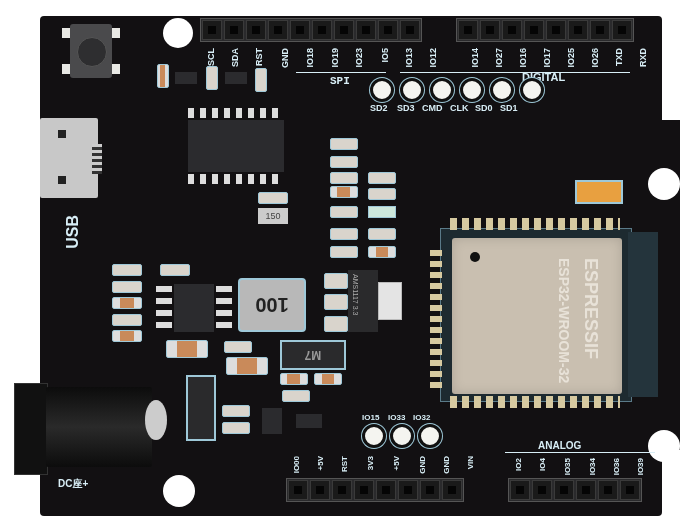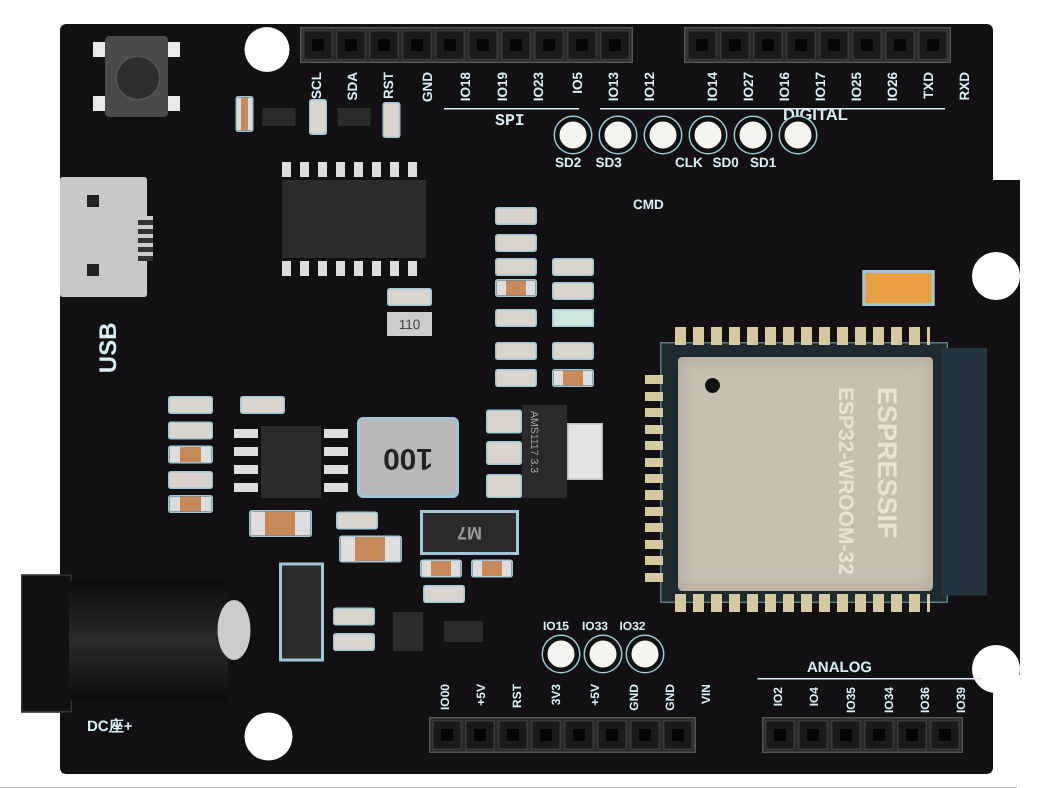--- a/index.html
+++ b/index.html
@@ -140,38 +140,38 @@
 <div class="abs" style="left:370px;top:78px;display:flex;gap:6px;">
   <div class="pad-ring"></div>
   <div class="pad-ring"></div>
   <div class="pad-ring"></div>
   <div class="pad-ring"></div>
   <div class="pad-ring"></div>
   <div class="pad-ring"></div>
 </div>
 <div class="abs silk" style="left:370px;top:103px;text-align:center;">SD2</div>
 <div class="abs silk" style="left:397px;top:103px;">SD3</div>
-<div class="abs silk" style="left:422px;top:103px;margin-top:28px;">CMD</div>
+<div class="abs silk" style="left:422px;top:103px;">CMD</div>
 <div class="abs silk" style="left:450px;top:103px;">CLK</div>
 <div class="abs silk" style="left:475px;top:103px;">SD0</div>
 <div class="abs silk" style="left:500px;top:103px;">SD1</div>
 
 <div class="abs smd-o" style="left:157px;top:64px;width:10px;height:22px;"></div>
 <div class="abs ic" style="left:175px;top:72px;width:22px;height:12px;"></div>
 <div class="abs smd" style="left:206px;top:66px;width:10px;height:22px;"></div>
 <div class="abs ic" style="left:225px;top:72px;width:22px;height:12px;"></div>
 <div class="abs smd" style="left:255px;top:68px;width:10px;height:22px;"></div>
 
 <div class="abs" style="left:188px;top:108px;width:96px;height:78px;">
   <div class="abs" style="left:0;top:0;width:96px;height:10px;background:repeating-linear-gradient(90deg,#ddd 0 6px,transparent 6px 12px);"></div>
   <div class="abs ic" style="left:0;top:12px;width:96px;height:52px;"></div>
   <div class="abs" style="left:0;top:66px;width:96px;height:10px;background:repeating-linear-gradient(90deg,#ddd 0 6px,transparent 6px 12px);"></div>
 </div>
 <div class="abs smd" style="left:258px;top:192px;width:28px;height:10px;"></div>
-<div class="abs" style="left:258px;top:208px;width:30px;height:16px;background:#ccc;font-size:9px;text-align:center;line-height:16px;color:#444;">110</div>
+<div class="abs" style="left:258px;top:208px;width:30px;height:16px;background:#ccc;font-size:9px;text-align:center;line-height:16px;color:#444;">150</div>
 
 <div class="abs smd" style="left:330px;top:138px;width:26px;height:10px;"></div>
 <div class="abs smd" style="left:330px;top:156px;width:26px;height:10px;"></div>
 <div class="abs smd" style="left:330px;top:172px;width:26px;height:10px;"></div>
 <div class="abs smd-o" style="left:330px;top:186px;width:26px;height:10px;"></div>
 <div class="abs smd" style="left:330px;top:206px;width:26px;height:10px;"></div>
 <div class="abs smd" style="left:330px;top:228px;width:26px;height:10px;"></div>
 <div class="abs smd" style="left:330px;top:246px;width:26px;height:10px;"></div>
 <div class="abs smd" style="left:368px;top:172px;width:26px;height:10px;"></div>
 <div class="abs smd" style="left:368px;top:188px;width:26px;height:10px;"></div>

